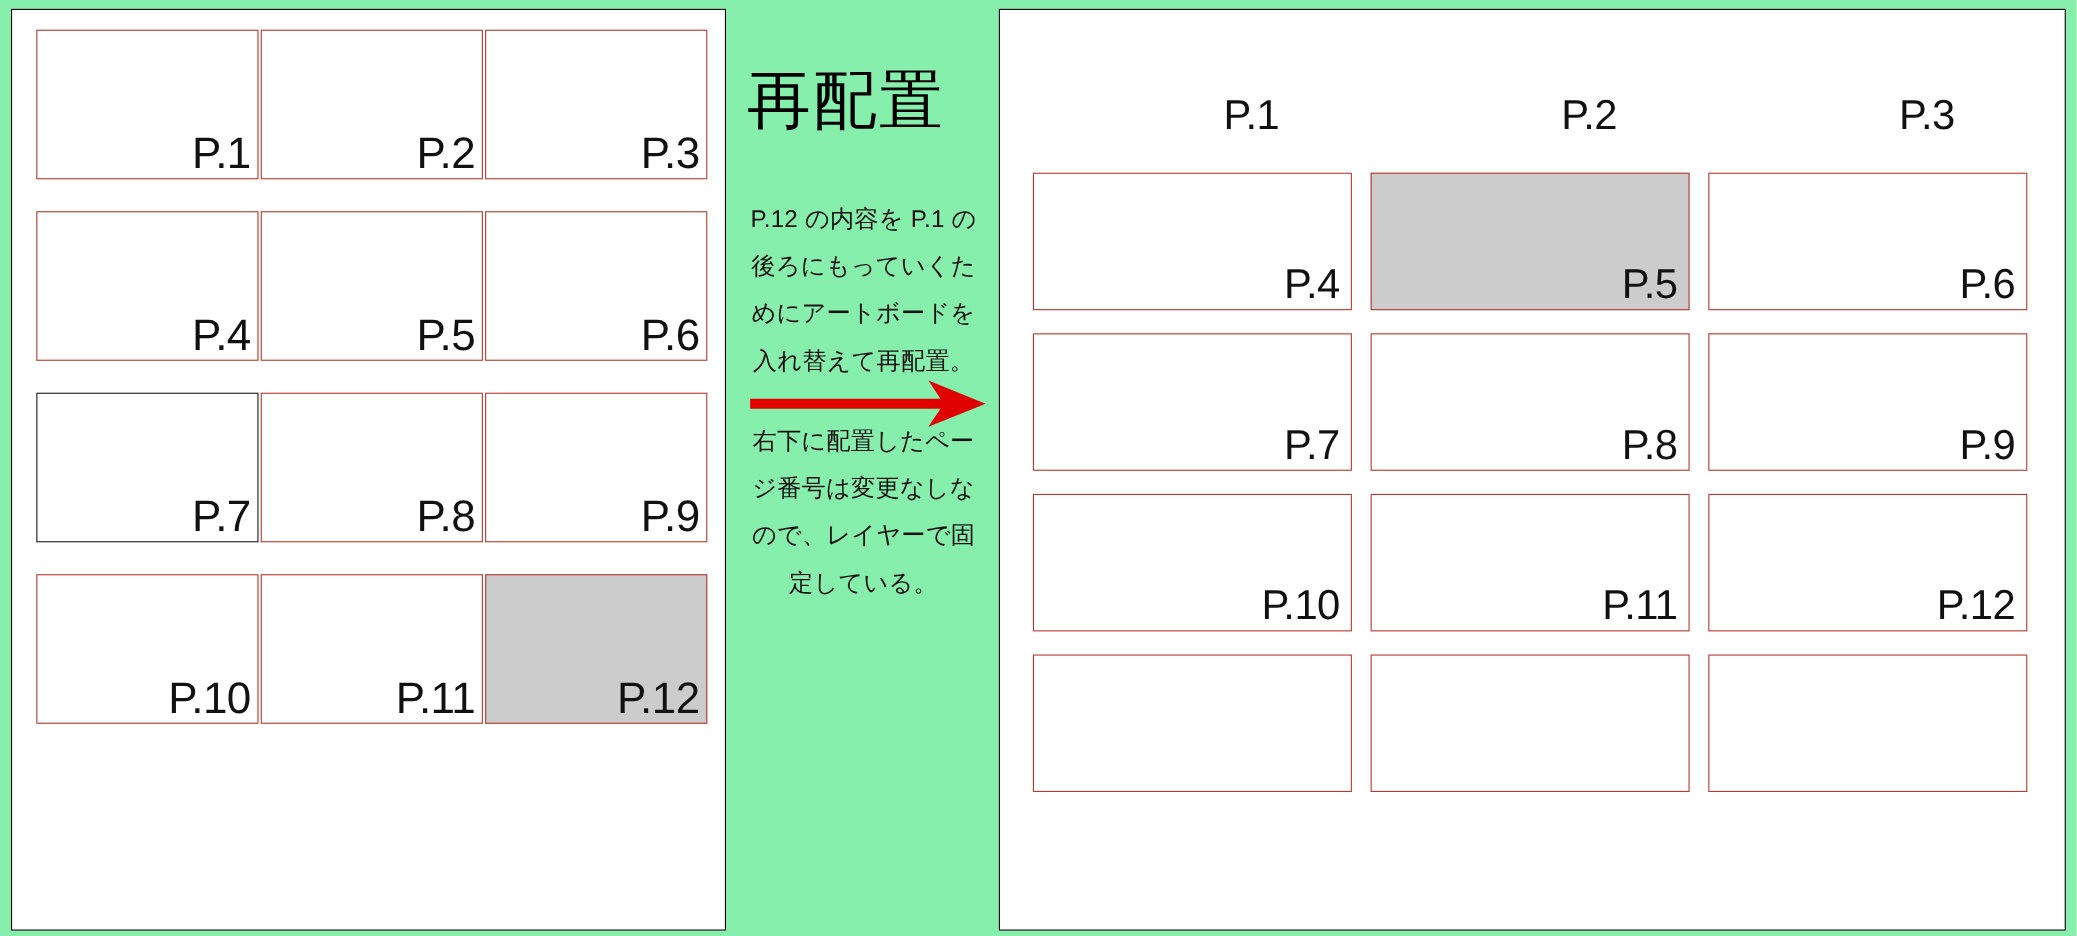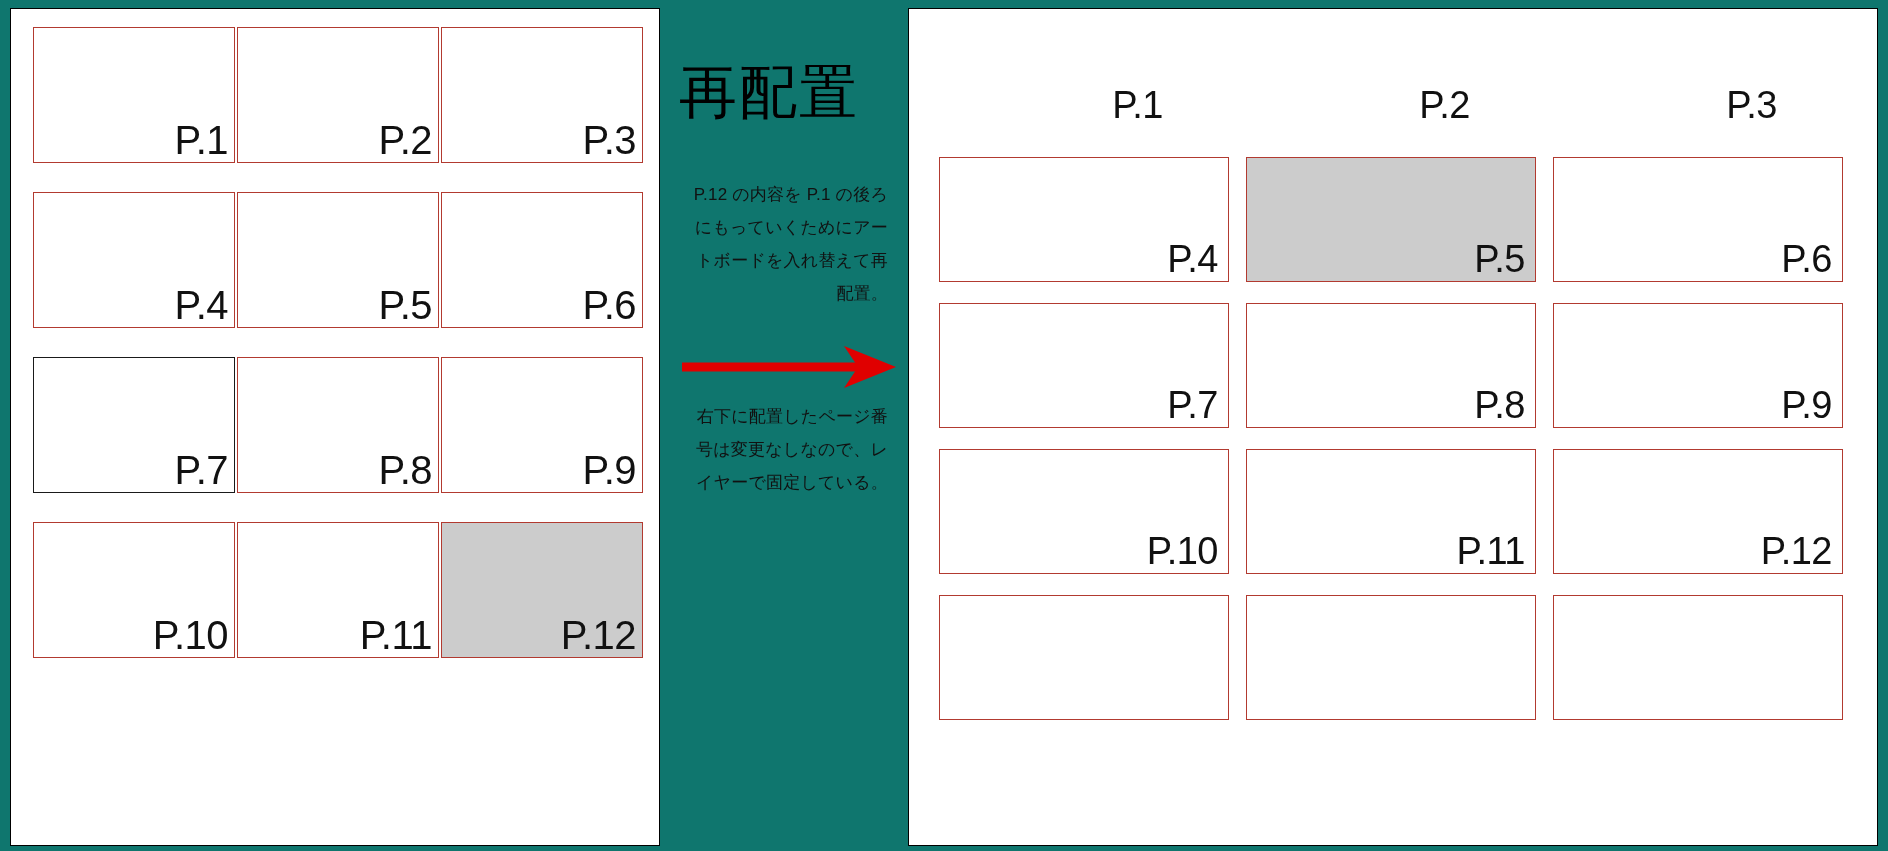--- a/index.html
+++ b/index.html
@@ -9,21 +9,21 @@
     background: #ffffff;
   }
   body {
     font-family: "Liberation Sans", "DejaVu Sans", sans-serif;
     color: #000000;
   }
   #canvas {
     position: relative;
     width: 1888px;
     height: 851px;
-    background: #0f766e;
+    background: #86efac;
     overflow: hidden;
   }
 
   
   .panel {
     position: absolute;
     background: #ffffff;
     border: 1px solid #000000;
     box-sizing: border-box;
   }
@@ -129,28 +129,28 @@
     font-size: 58px;
     line-height: 1.0;
     letter-spacing: 2px;
     font-weight: 400;
     color: #000000;
     white-space: nowrap;
   }
   .note {
     position: absolute;
     width: 206px;
-    font-size: 17px;
+    font-size: 22px;
     line-height: 1.95;
     color: #111111;
-    text-align: right;
+    text-align: center;
     letter-spacing: 0.2px;
   }
   #note-top { left: 6px; top: 178px; }
-  #note-bottom { left: 6px; top: 400px; }
+  #note-bottom { left: 6px; top: 380px; }
 
   #arrow-wrap {
     position: absolute;
     left: 0px;
     top: 340px;
     width: 226px;
     height: 54px;
   }
 </style>
 </head>

